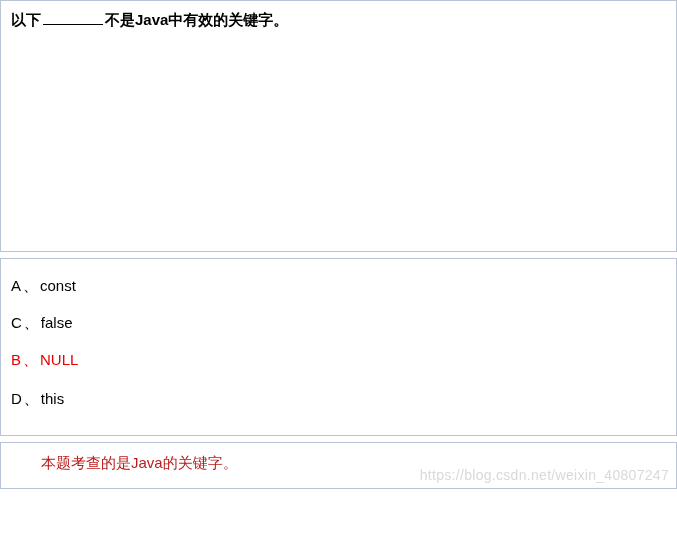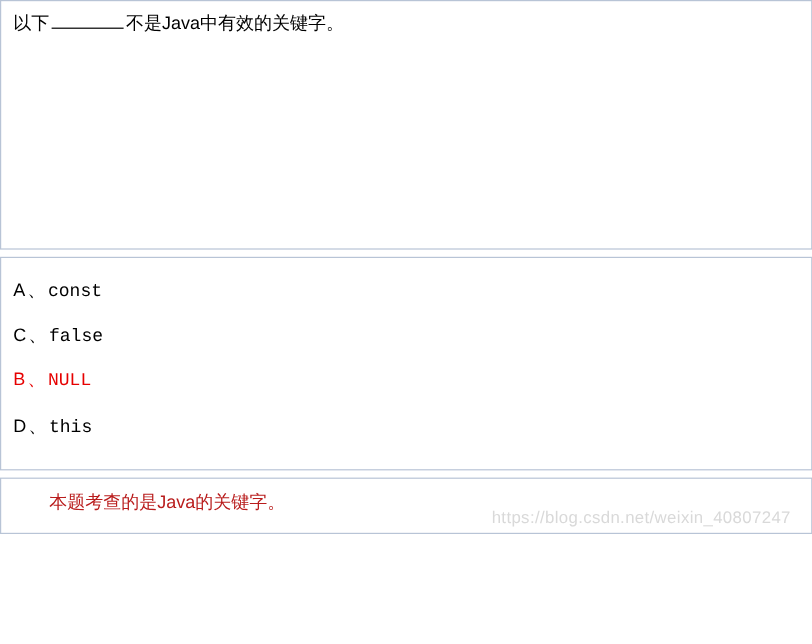--- a/index.html
+++ b/index.html
@@ -12,22 +12,23 @@
       font-size: 15px;
       background: #fff;
       width: 677px;
       position: relative;
     }
     .panel {
       border: 1px solid #b8c4d6;
       background: #fff;
     }
     .question-panel {
-      height: 208px;
+      height: 252px;
       padding: 8px 10px;
+      font-weight: bold;
     }
     .question-text {
       color: #000;
       line-height: 1.5;
     }
     .blank {
       display: inline-block;
       width: 60px;
       border-bottom: 1px solid #000;
       vertical-align: baseline;
@@ -50,33 +51,33 @@
     .option-row.correct {
       color: #e60000;
     }
     .option-label {
       font-family: Arial, sans-serif;
     }
     .option-sep {
       margin: 0 2px;
     }
     .option-text {
-      font-family: Liberation Mono, monospace;
+      font-family: Liberation Sans, sans-serif;
     }
     .explain-panel {
       margin-top: 6px;
       padding: 8px 10px 14px 40px;
       line-height: 1.55;
     }
     .explain-line {
       color: #b91c1c;
     }
     .watermark {
       position: absolute;
-      right: 18px;
+      right: 8px;
       bottom: 6px;
       color: #d9d9d9;
       font-size: 14px;
       font-family: Arial, sans-serif;
       pointer-events: none;
       letter-spacing: 0.3px;
     }
   </style>
 </head>
 <body>

